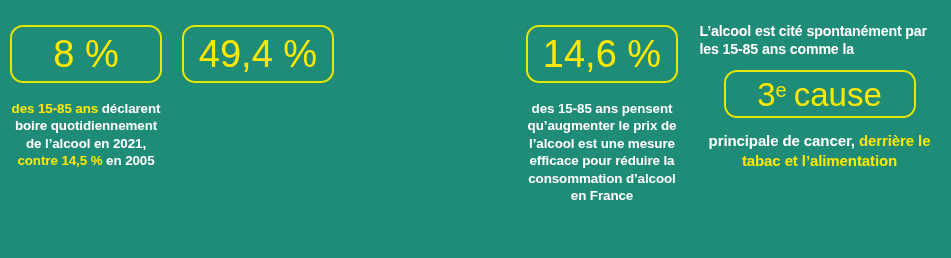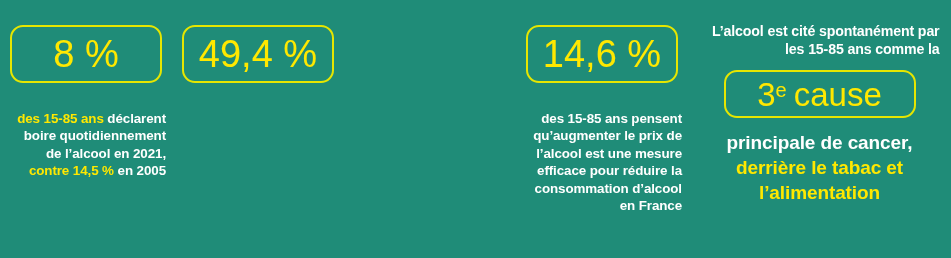--- a/index.html
+++ b/index.html
@@ -45,23 +45,23 @@
   }
   .stat-value {
     color: #ffe800;
     font-size: 38px;
     font-weight: 400;
     line-height: 1;
     letter-spacing: 0px;
     white-space: nowrap;
   }
   .stat-caption {
-    margin-top: 27px;
+    margin-top: 17px;
     width: 160px;
-    text-align: right;
+    text-align: center;
     color: #ffffff;
     font-size: 13.4px;
     font-weight: bold;
     line-height: 1.30;
     letter-spacing: -0.1px;
   }
   .hl {
     color: #ffe800;
   }
   .wht {
@@ -72,21 +72,21 @@
   .cause-col {
     flex: 1 1 auto;
     display: flex;
     flex-direction: column;
     align-items: center;
     padding-top: 22px;
     box-sizing: border-box;
   }
   .cause-header {
     width: 240px;
-    text-align: right;
+    text-align: left;
     color: #ffffff;
     font-size: 14.2px;
     font-weight: bold;
     line-height: 1.28;
     letter-spacing: -0.15px;
   }
   .cause-box {
     margin-top: 12px;
     width: 192px;
     height: 48px;
@@ -111,21 +111,21 @@
     vertical-align: super;
     position: relative;
     top: -9px;
     margin-right: 7px;
   }
   .cause-footer {
     margin-top: 13px;
     width: 242px;
     text-align: center;
     color: #ffffff;
-    font-size: 19px;
+    font-size: 15px;
     font-weight: bold;
     line-height: 1.30;
     letter-spacing: -0.1px;
   }
 </style>
 </head>
 <body>
 
 <div id="infographic">
 

